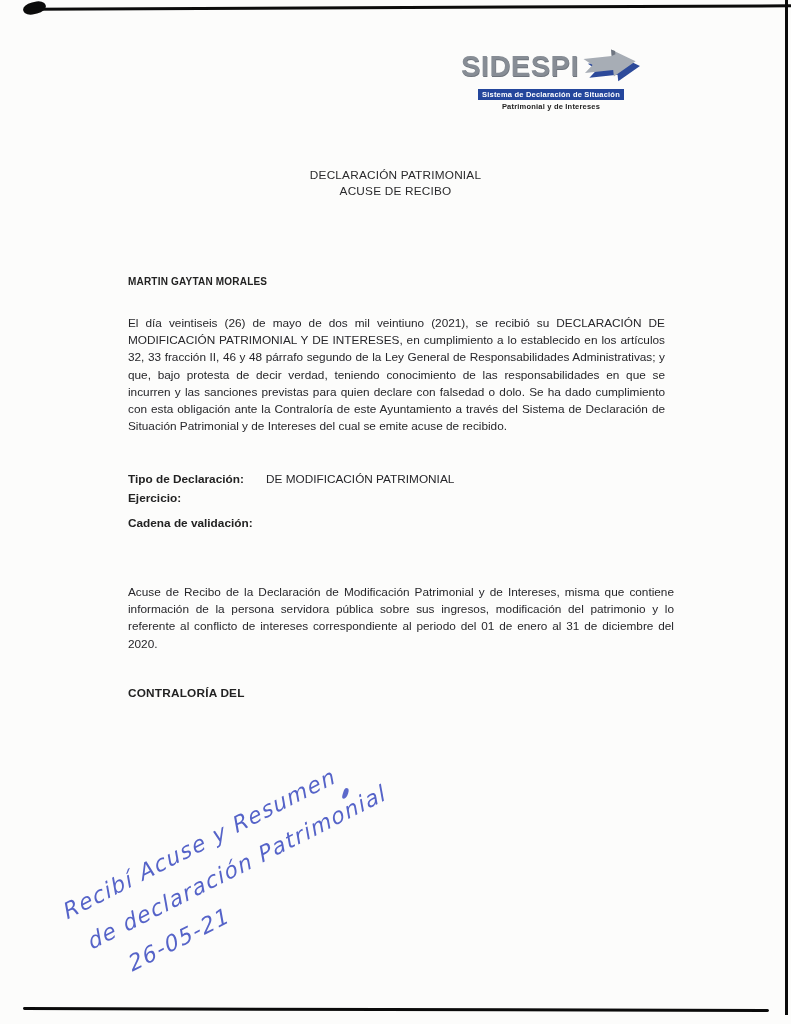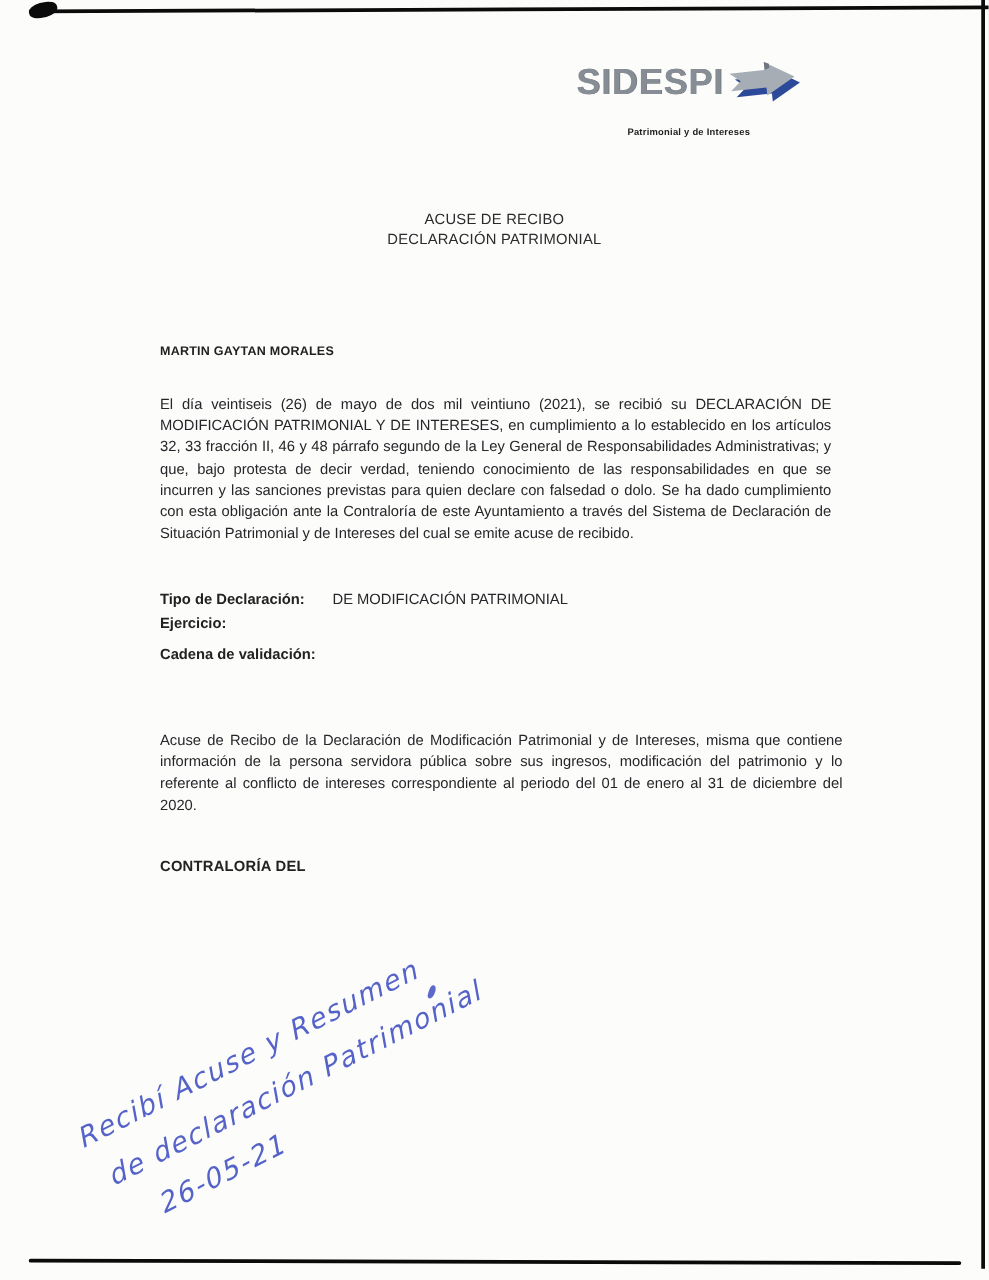--- a/index.html
+++ b/index.html
@@ -49,21 +49,21 @@
     color: #ffffff;
     font-size: 7.5px;
     font-weight: bold;
     padding: 1px 4px;
     letter-spacing: 0.2px;
   }
   .logo-subtitle-2 {
     font-size: 7.5px;
     font-weight: bold;
     color: #222;
-    margin-top: 18px;
+    margin-top: 1px;
     letter-spacing: 0.2px;
     text-align: center;
   }
 
   
   .doc-title {
     position: absolute;
     left: 0; right: 0; top: 167px;
     text-align: center;
     font-size: 11.8px;
@@ -161,26 +161,29 @@
 
   <div class="logo">
     <div class="logo-row">
       <span class="logo-wordmark">SIDESPI</span>
       <svg class="logo-arrow" viewBox="0 0 90 52" aria-hidden="true">
         <polygon fill="#2d4a9a" points="8,20 52,20 52,10 88,32 52,52 52,42 8,42 21,31"></polygon>
         <polygon fill="#a7adb5" points="2,12 46,12 46,2 82,24 46,44 46,34 2,34 15,23"></polygon>
         <polygon fill="#6f7681" points="46,2 52,5 52,10 46,12"></polygon>
       </svg>
     </div>
+    <div>
+      <span class="logo-subtitle-1">Sistema de Declaración de Situación</span>
+    </div>
     <div class="logo-subtitle-2">Patrimonial y de Intereses</div>
   </div>
 
   <div class="doc-title">
+    <div>DECLARACIÓN PATRIMONIAL</div>
     <div>ACUSE DE RECIBO</div>
-    <div>DECLARACIÓN PATRIMONIAL</div>
   </div>
 
   <div class="recipient-name">MARTIN GAYTAN MORALES</div>
 
   <div class="body-paragraph">El día veintiseis (26) de mayo de dos mil veintiuno (2021), se recibió su DECLARACIÓN DE MODIFICACIÓN PATRIMONIAL Y DE INTERESES, en cumplimiento a lo establecido en los artículos 32, 33 fracción II, 46 y 48 párrafo segundo de la Ley General de Responsabilidades Administrativas; y que, bajo protesta de decir verdad, teniendo conocimiento de las responsabilidades en que se incurren y las sanciones previstas para quien declare con falsedad o dolo. Se ha dado cumplimiento con esta obligación ante la Contraloría de este Ayuntamiento a través del Sistema de Declaración de Situación Patrimonial y de Intereses del cual se emite acuse de recibido.</div>
 
   <div class="fields">
     <div class="field-row">
       <span class="field-label">Tipo de Declaración:</span>
       <span class="field-value">DE MODIFICACIÓN PATRIMONIAL</span>

